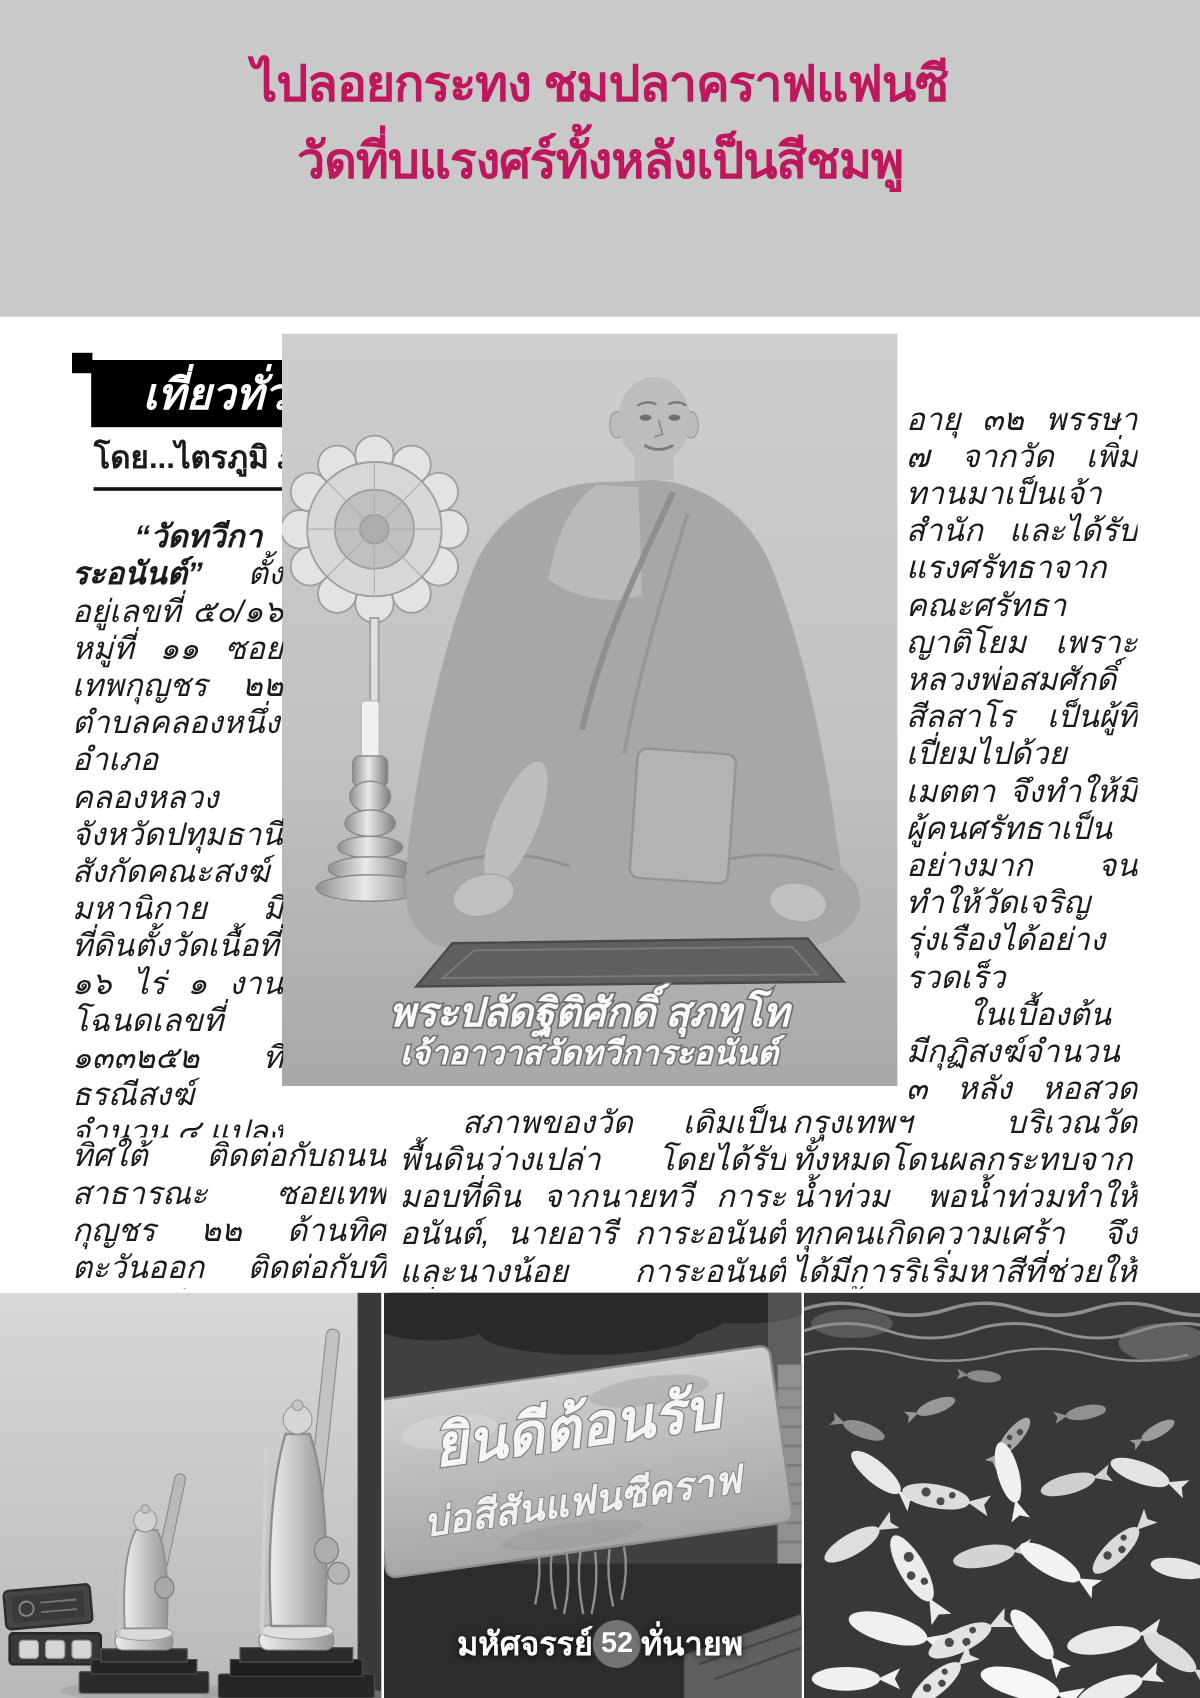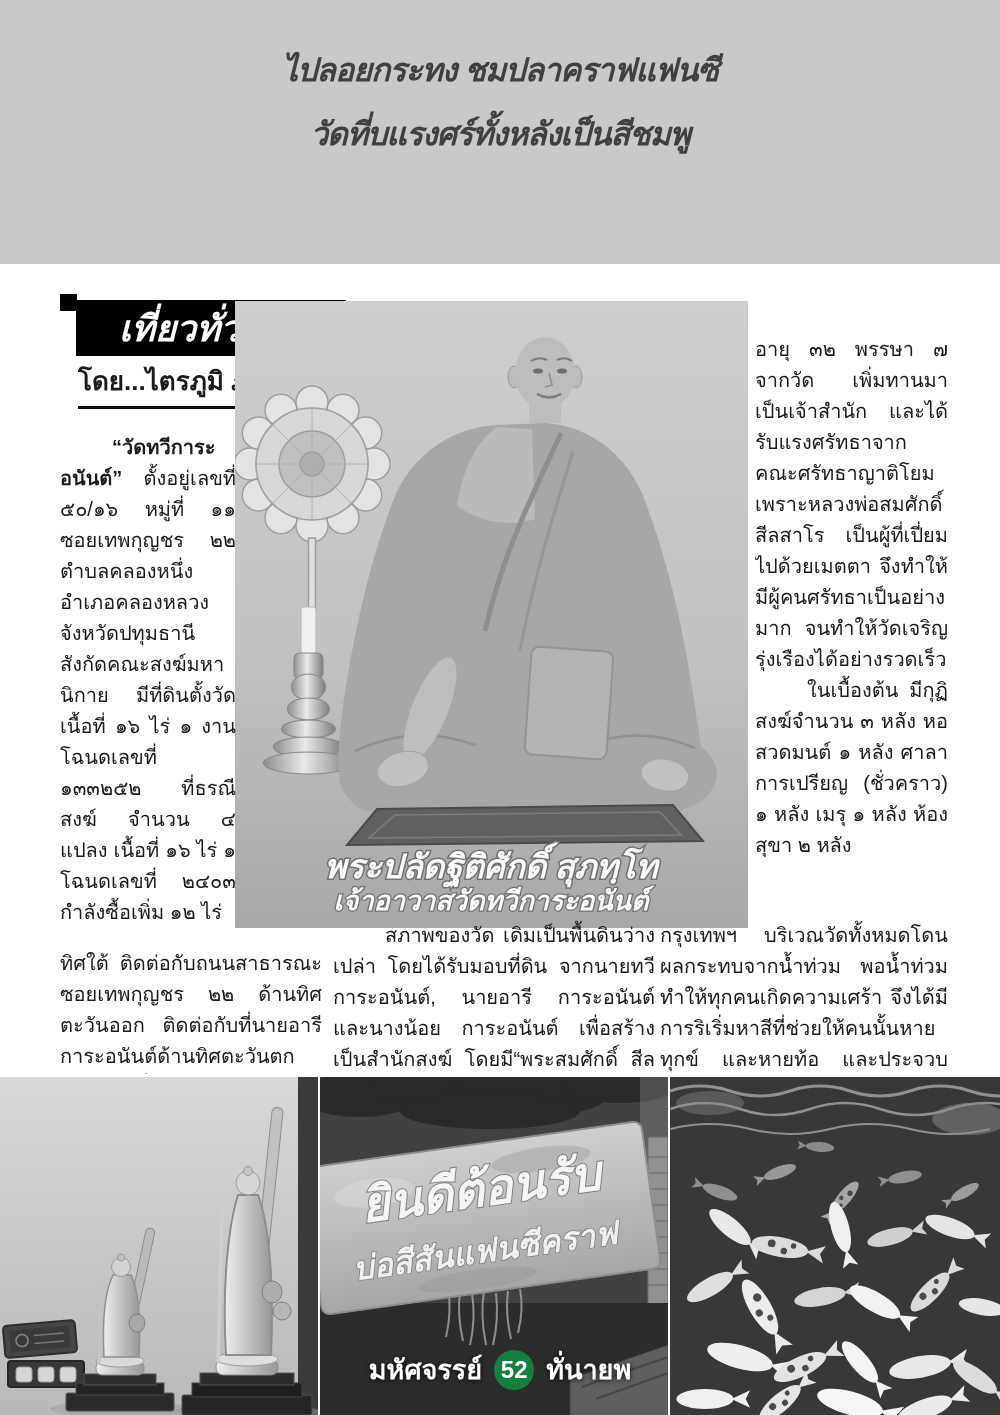--- a/index.html
+++ b/index.html
@@ -1,48 +1,48 @@
 <!DOCTYPE html>
 <html><head>
 <meta charset="utf-8">
 <style>
   html,body{margin:0;padding:0;background:#e9e9e9;}
   #page{position:relative;width:1000px;height:1415px;background:#ffffff;overflow:hidden;
         font-family:"Liberation Sans",sans-serif;color:#1b1b1b;margin:0 auto;}
   
   .band{position:absolute;left:0;top:0;width:1000px;height:264px;background:#c9c9c9;
         text-align:center;padding-top:38px;box-sizing:border-box;overflow:hidden;}
-  .hl{font-weight:bold;color:#404040;font-size:32px;line-height:64px;letter-spacing:-1px;white-space:nowrap;font-style:italic;}
+  .hl{font-weight:bold;color:#be185d;font-size:42px;line-height:64px;letter-spacing:-1px;white-space:nowrap;}
   
   .banner-tab{position:absolute;left:60px;top:294px;width:17px;height:17px;background:#000;}
   .banner{position:absolute;left:76px;top:300px;width:270px;height:56px;background:#000;color:#fff;
           display:flex;align-items:center;justify-content:center;font-size:36px;font-weight:bold;
           font-style:italic;overflow:hidden;white-space:nowrap;}
   .byline{position:absolute;left:78px;top:360px;width:258px;font-size:26px;font-weight:bold;
           border-bottom:3px solid #111;padding-bottom:5px;overflow:hidden;white-space:nowrap;}
   
-  .col{position:absolute;font-size:20px;line-height:31px;text-align:justify;overflow:hidden;}
+  .col{position:absolute;font-size:26px;line-height:31px;text-align:justify;overflow:hidden;font-style:italic;}
   .col p{margin:0;}
   .ind{text-indent:52px;}
   .b{font-weight:bold;}
   .col-left{left:60px;top:432px;width:176px;height:516px;}
   .col-left-wide{left:60px;top:948px;width:262px;height:126px;}
   .col-mid{left:333px;top:920px;width:322px;height:154px;}
   .col-right{left:755px;top:334px;width:193px;height:586px;}
   .col-bottom-right{left:660px;top:920px;width:288px;height:154px;}
   
-  .monk{position:absolute;left:235px;top:278px;width:513px;height:627px;margin-top:23px;}
+  .monk{position:absolute;left:235px;top:278px;width:513px;height:627px;}
   .strip{position:absolute;left:0;top:1077px;width:1000px;height:338px;display:flex;gap:2px;background:#fff;}
   .ph{height:338px;overflow:hidden;}
   .ph svg{display:block;}
   
   .footer{position:absolute;left:0;top:1348px;width:1000px;display:flex;justify-content:center;
-          align-items:center;gap:12px;color:#fff;font-weight:bold;font-size:27px;
+          align-items:center;color:#fff;font-weight:bold;font-size:27px;
           text-shadow:0 1px 5px rgba(0,0,0,.85);}
-  .page-circle{width:40px;height:40px;border-radius:50%;background:#15803d;display:flex;
+  .page-circle{width:40px;height:40px;border-radius:50%;background:#737373;display:flex;
                align-items:center;justify-content:center;font-size:24px;text-shadow:none;flex:0 0 auto;}
 </style>
 </head>
 <body>
 
 <div id="page">
 
   <div class="band">
     <div class="hl">ไปลอยกระทง ชมปลาคราฟแฟนซี</div>
     <div class="hl">วัดที่บแรงศร์ทั้งหลังเป็นสีชมพู</div>

